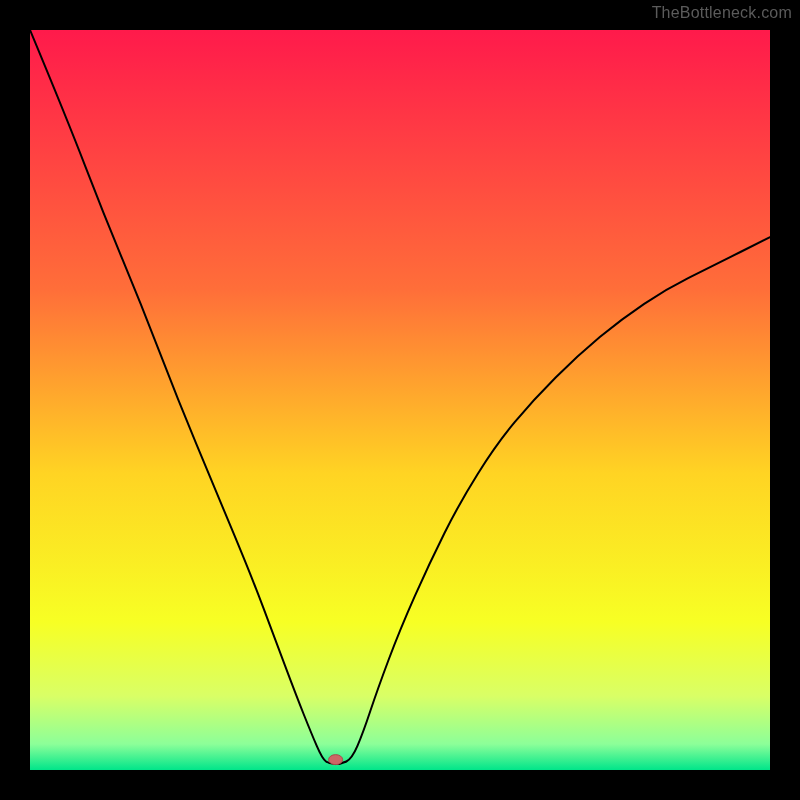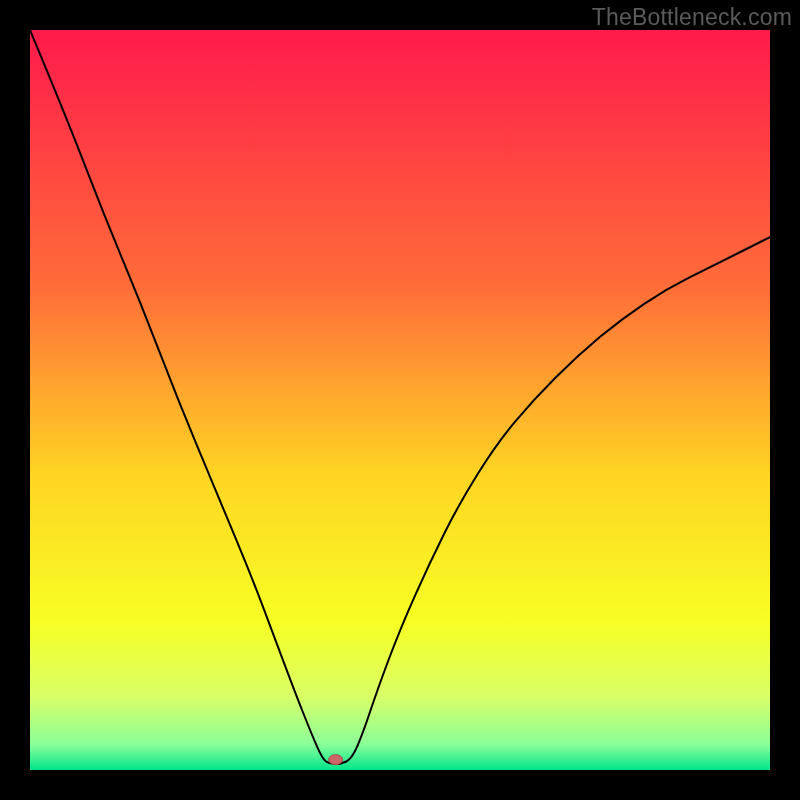--- a/index.html
+++ b/index.html
@@ -17,21 +17,21 @@
     top: 30px;
     width: 740px;
     height: 740px;
     background: #000;
   }
   .watermark {
     position: absolute;
     top: 4px;
     right: 8px;
     color: #5b5b5b;
-    font-size: 23px;
+    font-size: 16px;
     font-weight: 500;
     letter-spacing: 0.2px;
     font-family: Arial, Helvetica, sans-serif;
     user-select: none;
   }
   svg {
     display: block;
   }
 </style>
 </head>

